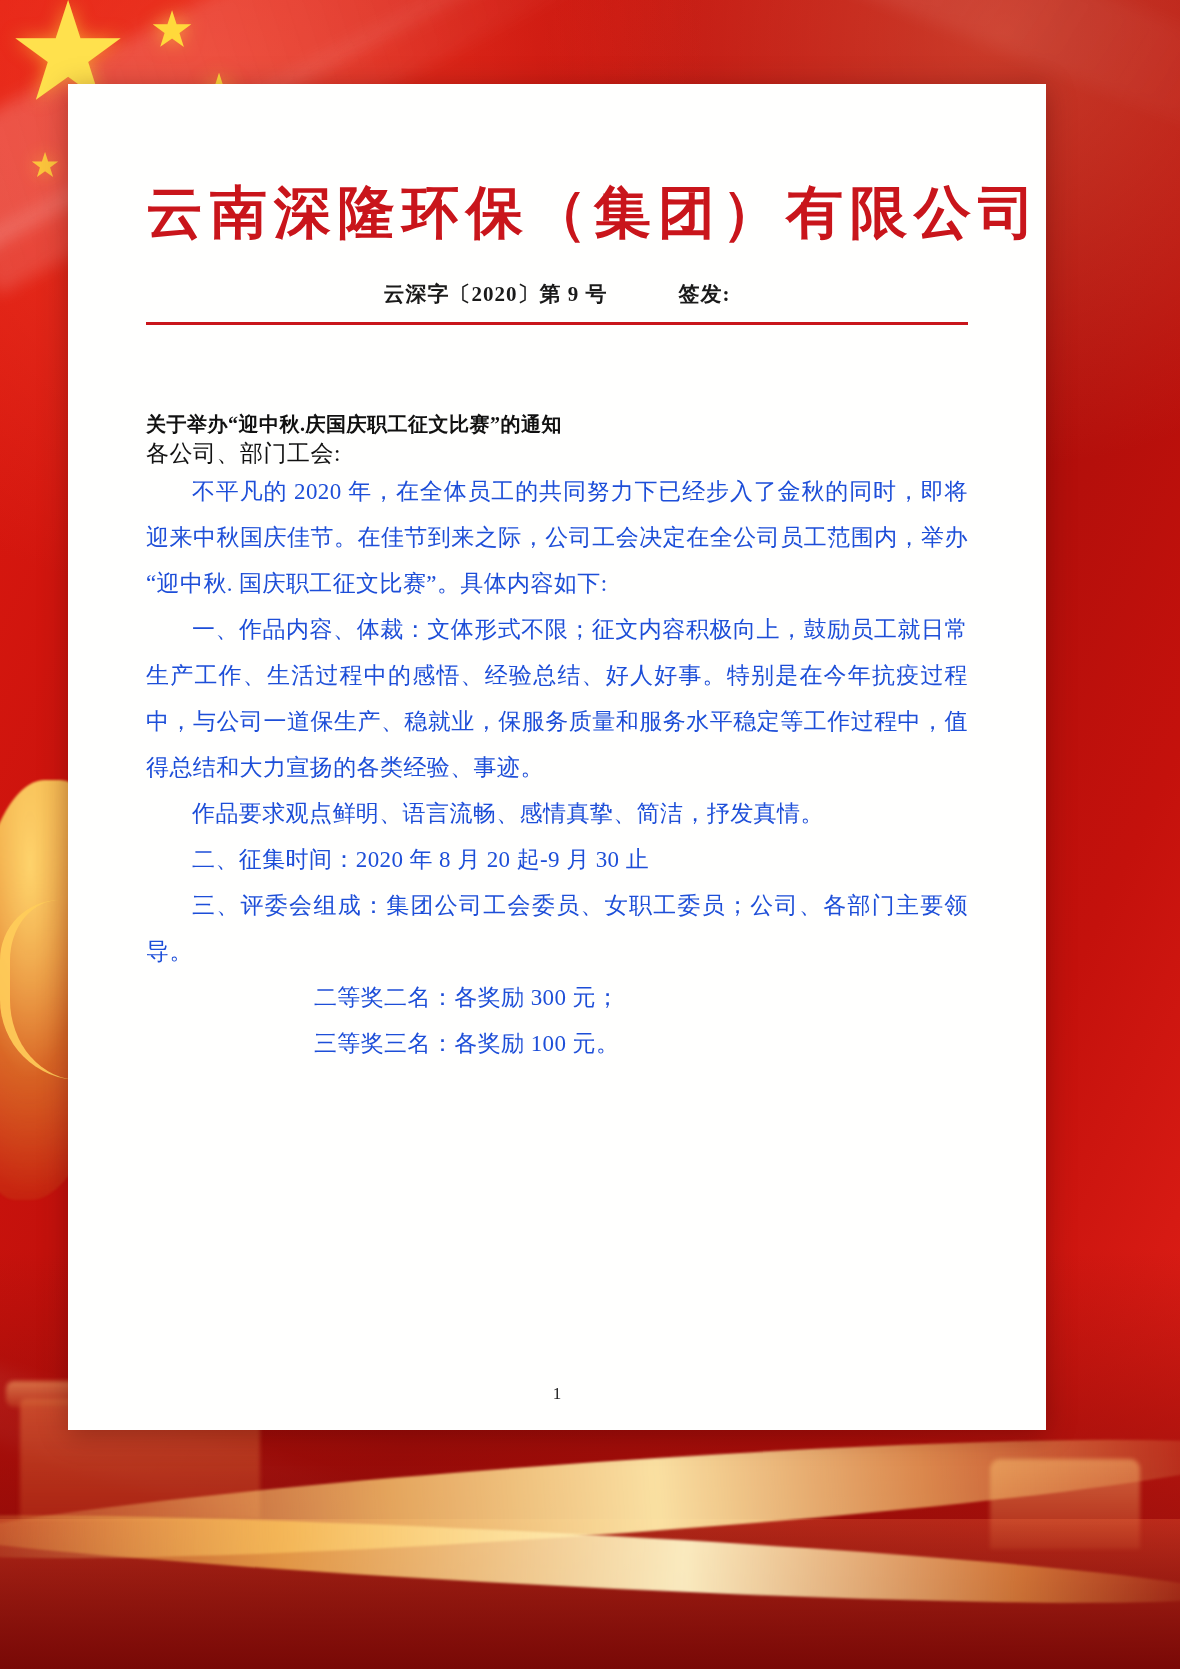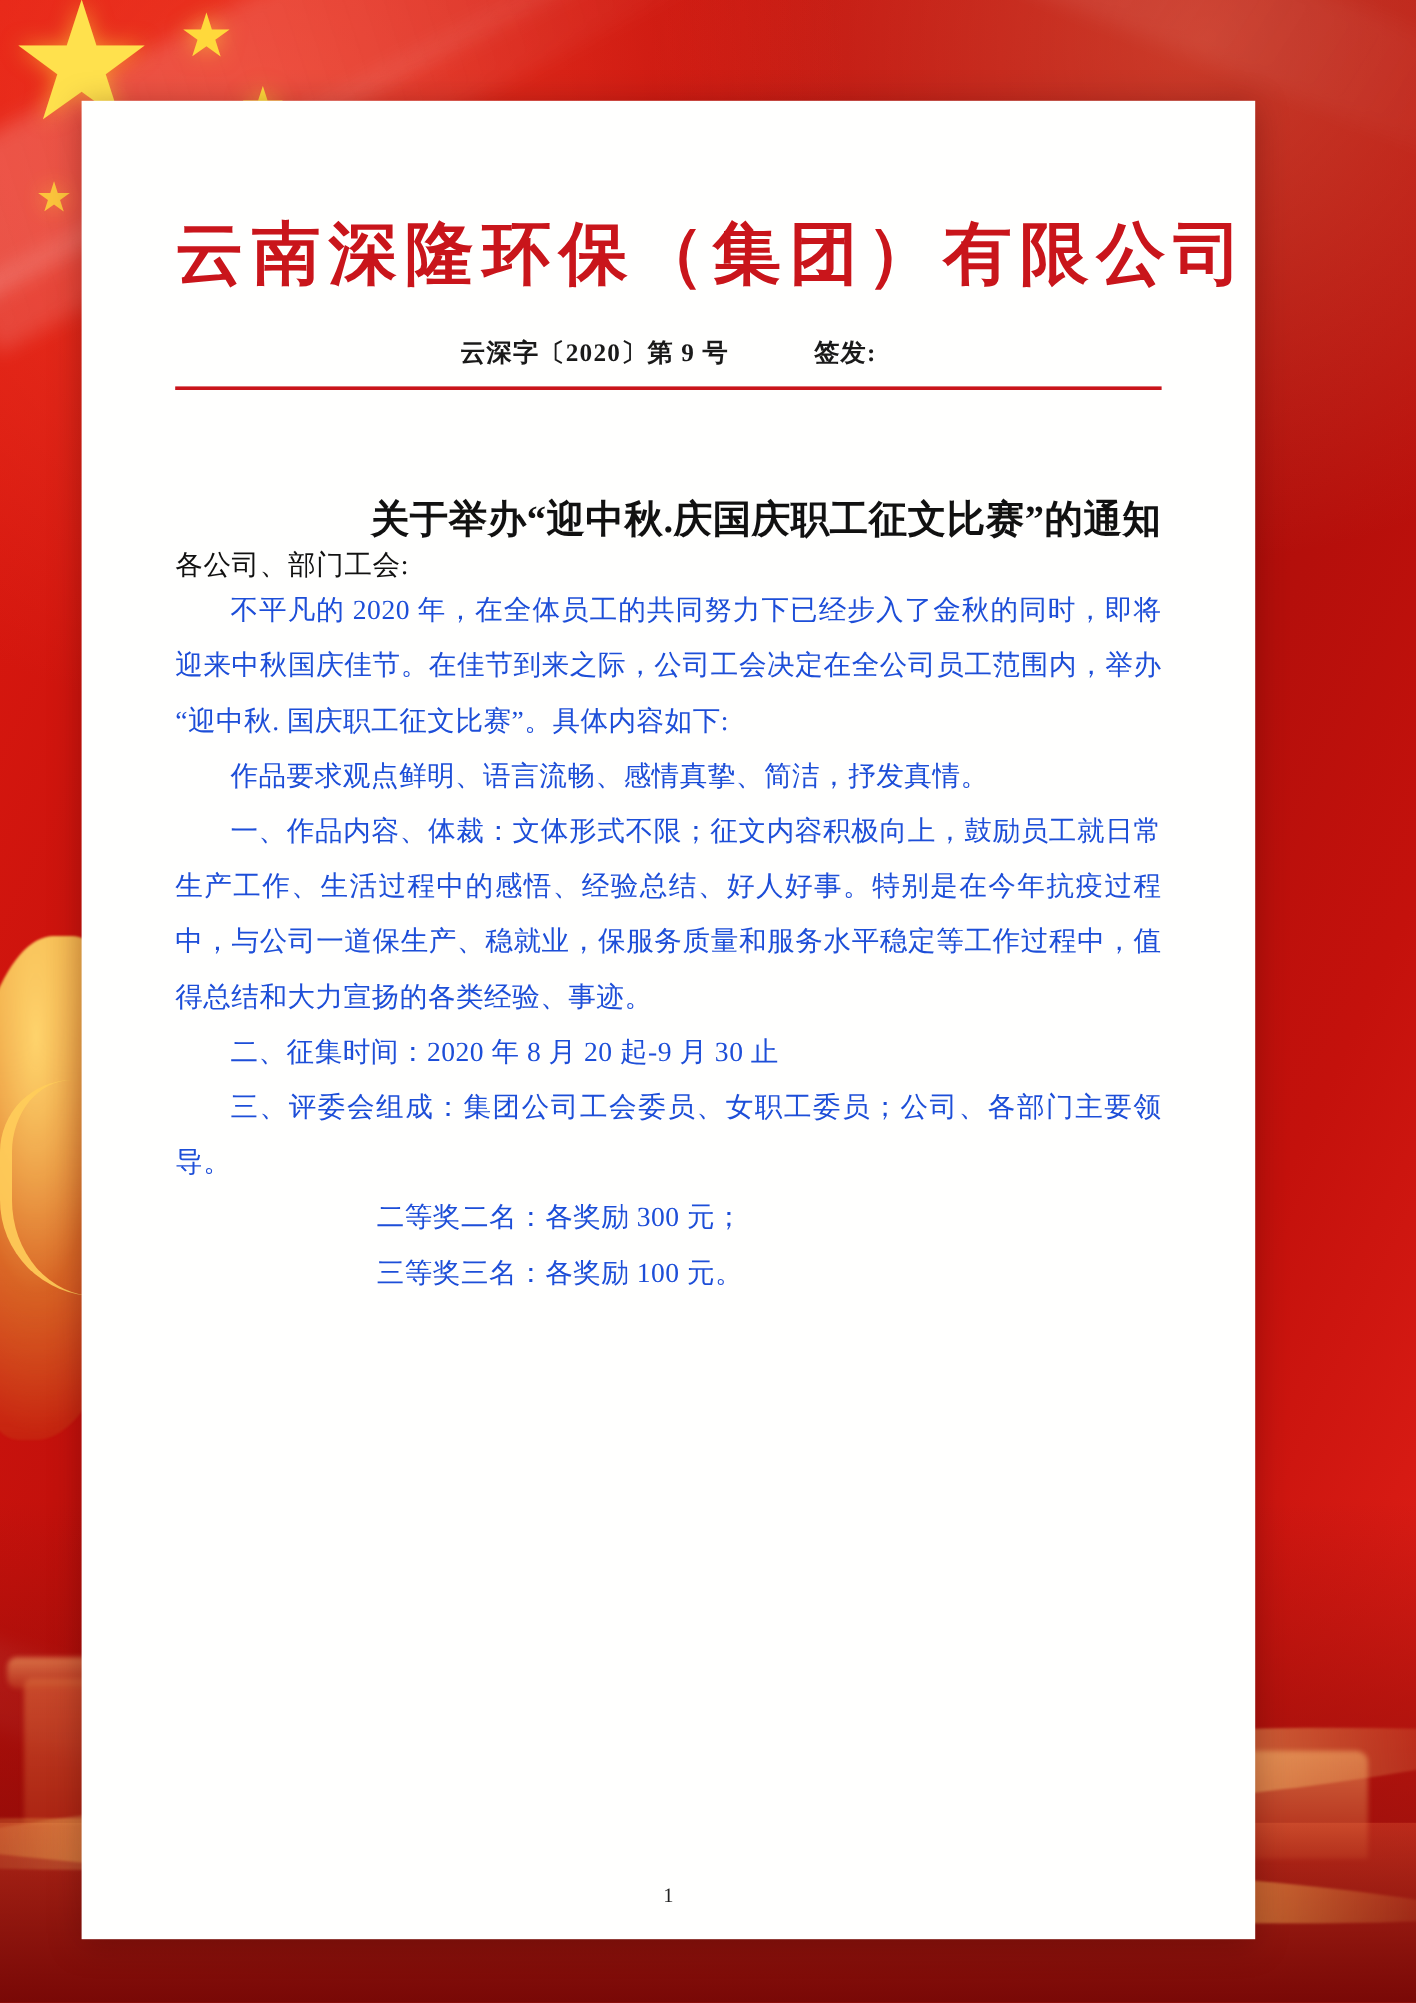--- a/index.html
+++ b/index.html
@@ -124,21 +124,21 @@
     transform: rotate(3deg) scaleY(.22);
     filter: blur(4px);
   }
 
   
   .page {
     position: absolute;
     left: 68px;
     top: 84px;
     width: 978px;
-    height: 1532px;
+    height: 1346px;
     background: #fffffe;
     box-shadow: 0 4px 26px rgba(60,0,0,.35);
     padding: 96px 78px 40px 78px;
   }
 
   .letterhead {
     text-align: center;
     color: #c9151b;
     font-family: "Liberation Serif", "DejaVu Serif", serif;
     font-weight: bold;
@@ -162,22 +162,22 @@
   .meta-row .signer { letter-spacing: 1px; font-weight: bold; }
 
   .rule {
     margin-top: 14px;
     height: 3px;
     background: #c9151b;
   }
 
   .doc-title {
     margin-top: 86px;
-    text-align: right;
-    font-size: 32px;
+    text-align: left;
+    font-size: 20px;
     font-weight: bold;
     color: #111;
     letter-spacing: .5px;
   }
 
   .salutation {
     font-size: 23px;
     color: #111;
     letter-spacing: .5px;
   }
@@ -240,22 +240,22 @@
   </div>
 
   <div class="rule"></div>
 
   <div class="doc-title">关于举办“迎中秋.庆国庆职工征文比赛”的通知</div>
 
   <div class="salutation">各公司、部门工会:</div>
 
   <div class="body">
     <p class="indent">不平凡的 2020 年，在全体员工的共同努力下已经步入了金秋的同时，即将迎来中秋国庆佳节。在佳节到来之际，公司工会决定在全公司员工范围内，举办“迎中秋. 国庆职工征文比赛”。具体内容如下:</p>
+    <p class="indent">一、作品内容、体裁：文体形式不限；征文内容积极向上，鼓励员工就日常生产工作、生活过程中的感悟、经验总结、好人好事。特别是在今年抗疫过程中，与公司一道保生产、稳就业，保服务质量和服务水平稳定等工作过程中，值得总结和大力宣扬的各类经验、事迹。</p>
     <p class="indent">作品要求观点鲜明、语言流畅、感情真挚、简洁，抒发真情。</p>
-    <p class="indent">一、作品内容、体裁：文体形式不限；征文内容积极向上，鼓励员工就日常生产工作、生活过程中的感悟、经验总结、好人好事。特别是在今年抗疫过程中，与公司一道保生产、稳就业，保服务质量和服务水平稳定等工作过程中，值得总结和大力宣扬的各类经验、事迹。</p>
     <p class="indent">二、征集时间：2020 年 8 月 20 起-9 月 30 止</p>
     <p class="indent">三、评委会组成：集团公司工会委员、女职工委员；公司、各部门主要领导。</p>
     <p class="sub">二等奖二名：各奖励 300 元；</p>
     <p class="sub">三等奖三名：各奖励 100 元。</p>
   </div>
 
   <div class="page-number">1</div>
 </div>
 
 </body></html>

